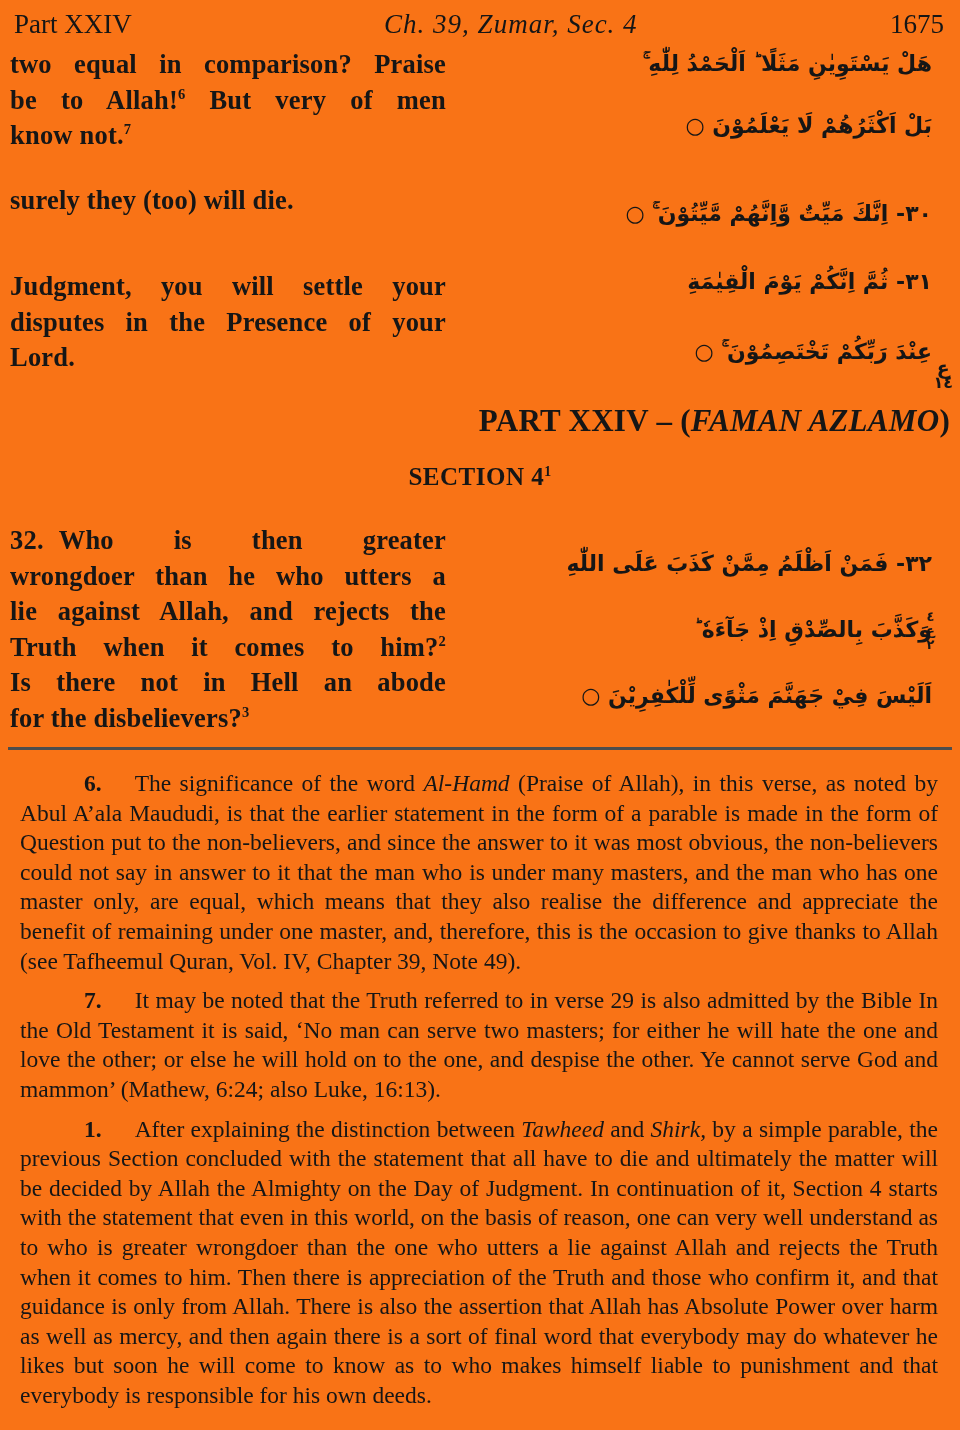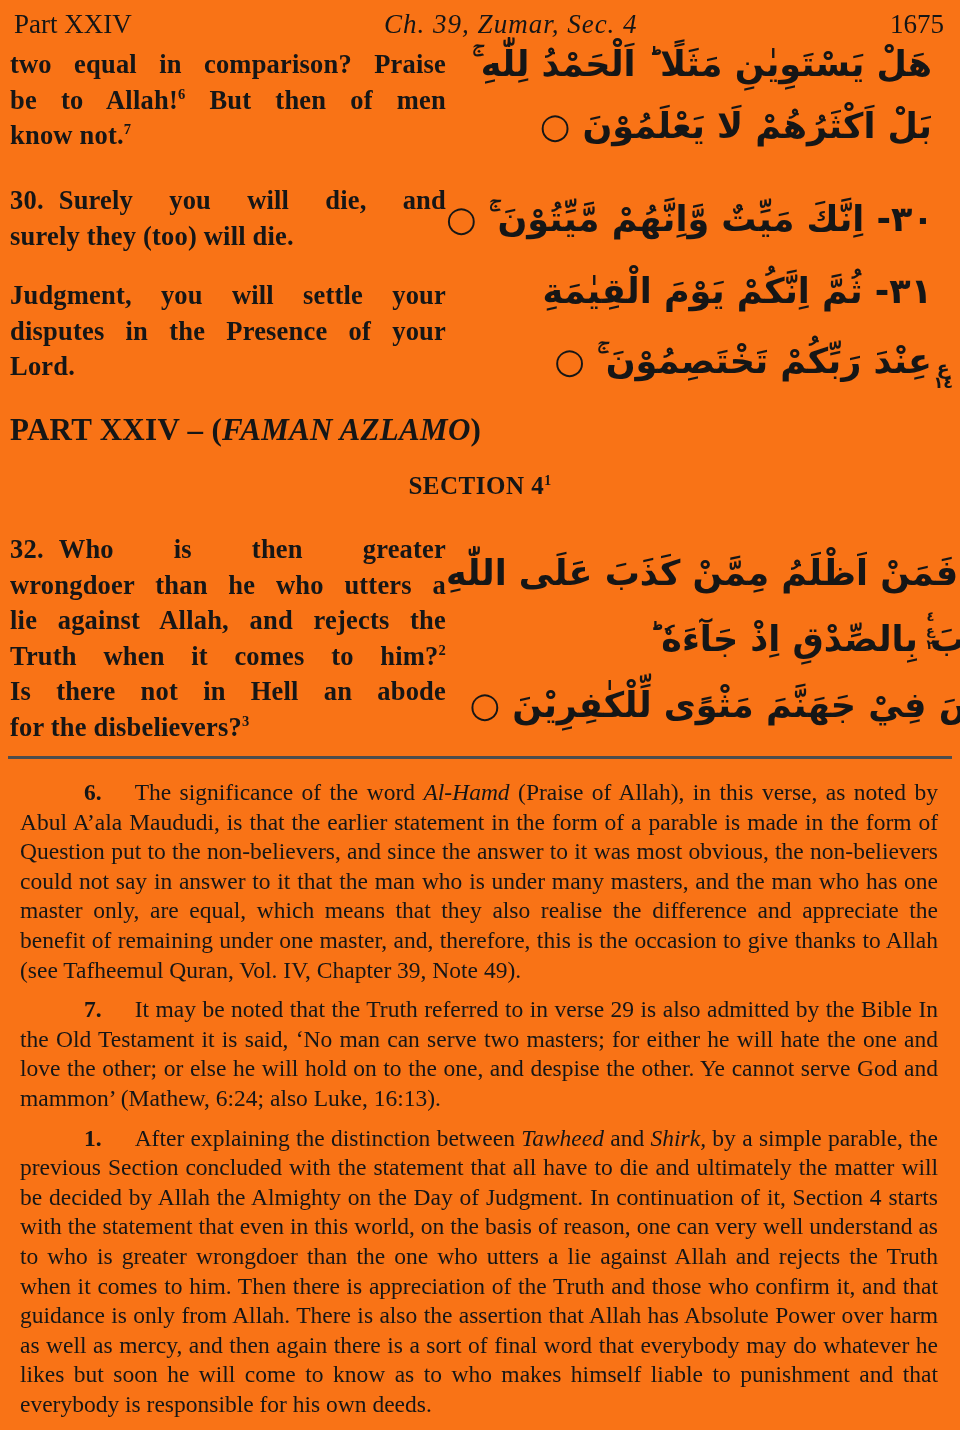--- a/index.html
+++ b/index.html
@@ -29,36 +29,36 @@
   }
   .vline { text-align:justify; }
   .vline.j { text-align-last:justify; }
   .vnum { margin-right:15px; }
   sup.fnref { font-size:0.55em; vertical-align:super; line-height:0; }
   .ara {
     flex:1 1 auto;
     direction:rtl;
     font-family:"DejaVu Sans", sans-serif;
     font-weight:bold;
-    font-size:35px;
+    font-size:22px;
     padding-right:18px;
     align-self:center;
   }
   .ara .aline { text-align:right; line-height:62px; white-space:nowrap; }
   .r1 { margin-top:8px; }
   .r1 .ara { margin-top:-14px; }
   .r2 { margin-top:26px; }
   .r3 { margin-top:24px; }
   .r3 .ara { margin-top:-22px; line-height:70px; }
   .r3 .ara .aline { line-height:70px; }
   .r4 { margin-top:33px; }
   .r4 .ara .aline { line-height:66px; }
   
   .part-heading {
-    margin:17px 0 0; text-align:left;
+    margin:17px 0 0; text-align:right;
     font-size:31px; font-weight:bold; line-height:34px;
     letter-spacing:0.3px;
   }
   .part-heading .it { font-style:italic; }
   .section-heading {
     margin:25px 0 0; text-align:center;
     font-size:25px; font-weight:bold; line-height:27px;
     letter-spacing:0.5px;
   }
   
@@ -96,32 +96,31 @@
     <span class="left">Part XXIV</span>
     <span class="center">Ch. 39, Zumar, Sec. 4</span>
     <span class="right">1675</span>
   </div>
 
   <div class="verse-area">
 
     <div class="vrow r1">
       <div class="eng">
         <div class="vline j"><span>two equal in comparison? Praise</span></div>
-        <div class="vline j"><span>be to Allah!</span><sup class="fnref">6</sup><span> But then of men</span></div>
+        <div class="vline j"><span>be to Allah!</span><sup class="fnref">6</sup><span> But very of men</span></div>
         <div class="vline"><span>know not.</span><sup class="fnref">7</sup></div>
       </div>
       <div class="ara">
         <div class="aline">هَلْ يَسْتَوِيٰنِ مَثَلًا ؕ اَلْحَمْدُ لِلّٰهِ ۚ</div>
         <div class="aline">بَلْ اَكْثَرُهُمْ لَا يَعْلَمُوْنَ ○</div>
       </div>
     </div>
 
     <div class="vrow r2">
       <div class="eng">
-        <div class="vline j"><span class="vnum">30.</span><span>Surely you will die, and</span></div>
         <div class="vline"><span>surely they (too) will die.</span></div>
       </div>
       <div class="ara">
         <div class="aline">٣٠- اِنَّكَ مَيِّتٌ وَّاِنَّهُمْ مَّيِّتُوْنَ ۚ ○</div>
       </div>
     </div>
 
     <div class="vrow r3">
       <div class="eng">
         <div class="vline j"><span>Judgment, you will settle your</span></div>

